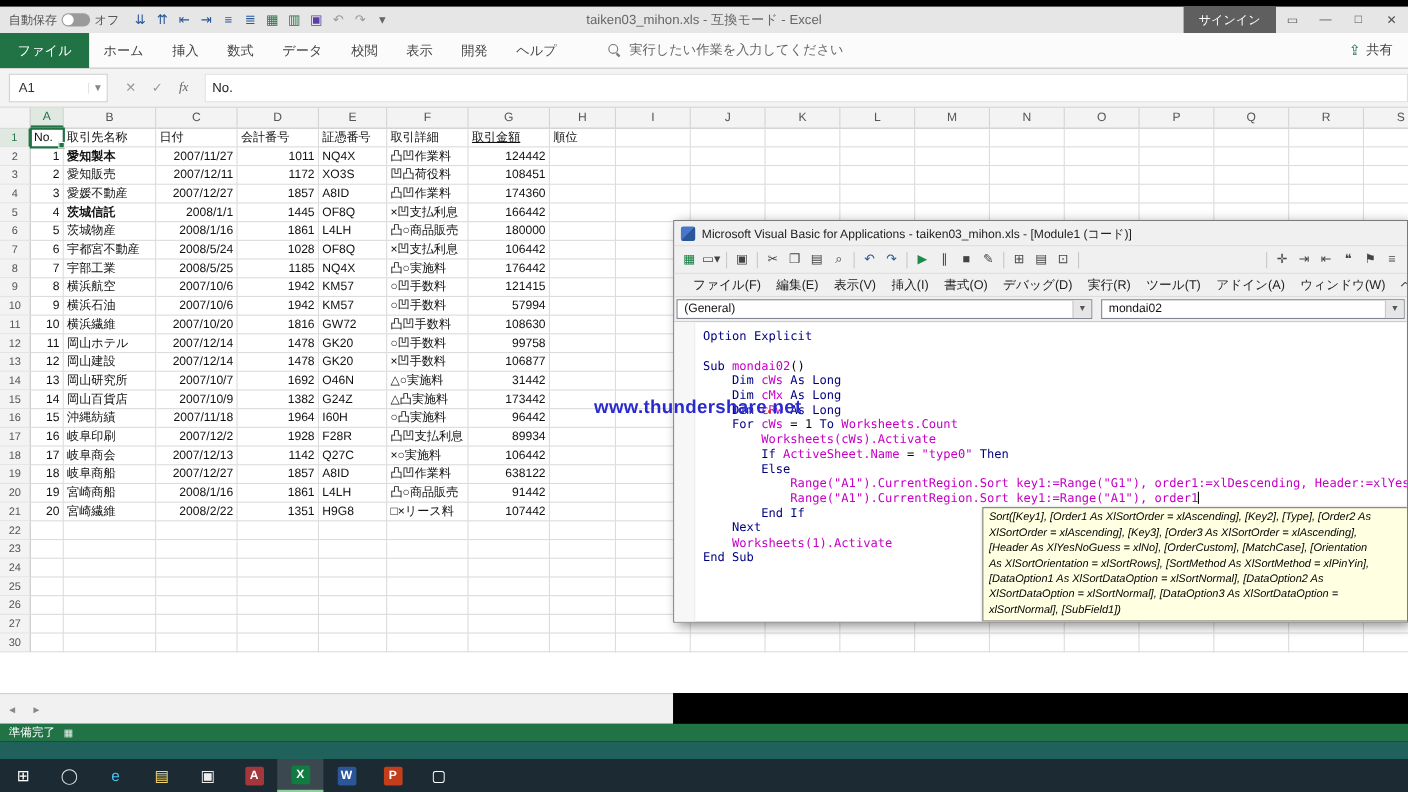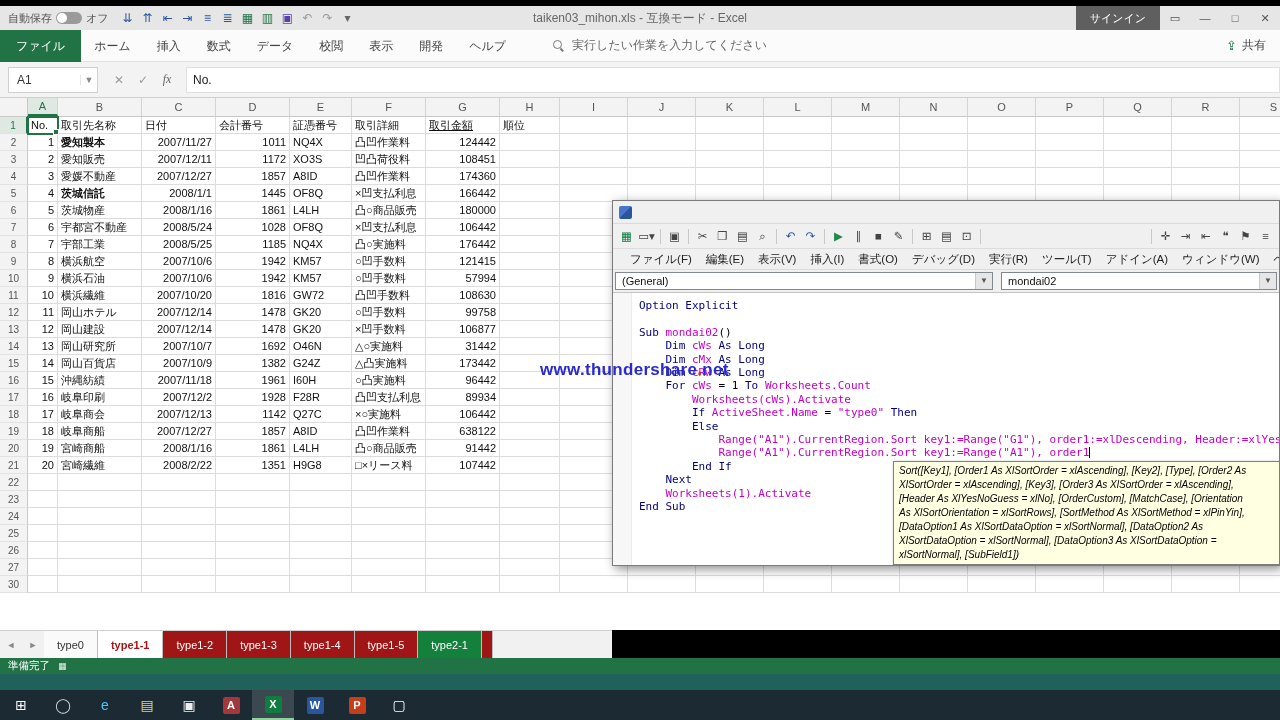--- a/index.html
+++ b/index.html
@@ -537,21 +537,21 @@
         <div class="cell" style="width: 68px;"></div>
         <div class="cell" style="width: 68px;"></div>
         <div class="cell" style="width: 68px;"></div>
         <div class="cell" style="width: 68px;"></div>
       </div>
       <div class="grow">
         <div class="gut">16</div>
         <div class="cell r" style="width: 30px;">15</div>
         <div class="cell" style="width: 84px;">沖縄紡績</div>
         <div class="cell r" style="width: 74px;">2007/11/18</div>
-        <div class="cell r" style="width: 74px;">1961</div>
+        <div class="cell r" style="width: 74px;">1964</div>
         <div class="cell" style="width: 62px;">I60H</div>
         <div class="cell" style="width: 74px;">○凸実施料</div>
         <div class="cell r" style="width: 74px;">96442</div>
         <div class="cell" style="width: 60px;"></div>
         <div class="cell" style="width: 68px;"></div>
         <div class="cell" style="width: 68px;"></div>
         <div class="cell" style="width: 68px;"></div>
         <div class="cell" style="width: 68px;"></div>
         <div class="cell" style="width: 68px;"></div>
         <div class="cell" style="width: 68px;"></div>
@@ -824,20 +824,21 @@
         <div class="cell" style="width: 68px;"></div>
         <div class="cell" style="width: 68px;"></div>
         <div class="cell" style="width: 68px;"></div>
       </div>
     </div>
 </div>
 
 <div id="vba">
   <div class="vba-title">
     <span class="vba-app-ic"></span>
+    <span>Microsoft Visual Basic for Applications - taiken03_mihon.xls - [Module1 (コード)]</span>
   </div>
   <div class="vba-toolbar">
     <span id="vbaToolMain" style="display:flex;align-items:center;gap:1px">
         <span class="vt-ic" style="color: rgb(16, 124, 65);">▦</span>
         <span class="vt-ic" style="color: rgb(68, 68, 68);">▭▾</span>
         <span class="vt-sep"></span>
         <span class="vt-ic" style="color: rgb(68, 68, 68);">▣</span>
         <span class="vt-sep"></span>
         <span class="vt-ic" style="color: rgb(68, 68, 68);">✂</span>
         <span class="vt-ic" style="color: rgb(68, 68, 68);">❐</span>
@@ -908,30 +909,20 @@
       </div>
   </div>
 </div>
 
 <div id="watermark"><span style="color: rgb(42, 42, 208);">www.thundershare</span><span style="color: rgb(208, 42, 42);">.</span><span style="color: rgb(42, 42, 208);">net</span></div>
 
 <div id="tabsbar" class="band">
   <div class="tabszone">
     <span class="navarr">◄</span>
     <span class="navarr">►</span>
-    <span id="sheetTabs" style="display:flex">
-        <div class="stab plain">type0</div>
-        <div class="stab active">type1-1</div>
-        <div class="stab red">type1-2</div>
-        <div class="stab red">type1-3</div>
-        <div class="stab red">type1-4</div>
-        <div class="stab red">type1-5</div>
-        <div class="stab green">type2-1</div>
-        <div class="stab red-sliver"></div>
-      </span>
   </div>
   <div class="tabsblack"></div>
 </div>
 
 <div id="statusbar" class="band">
   <span>準備完了</span>
   <span class="macro-ic">▦</span>
 </div>
 
 <div id="tealstrip" class="band"></div>

